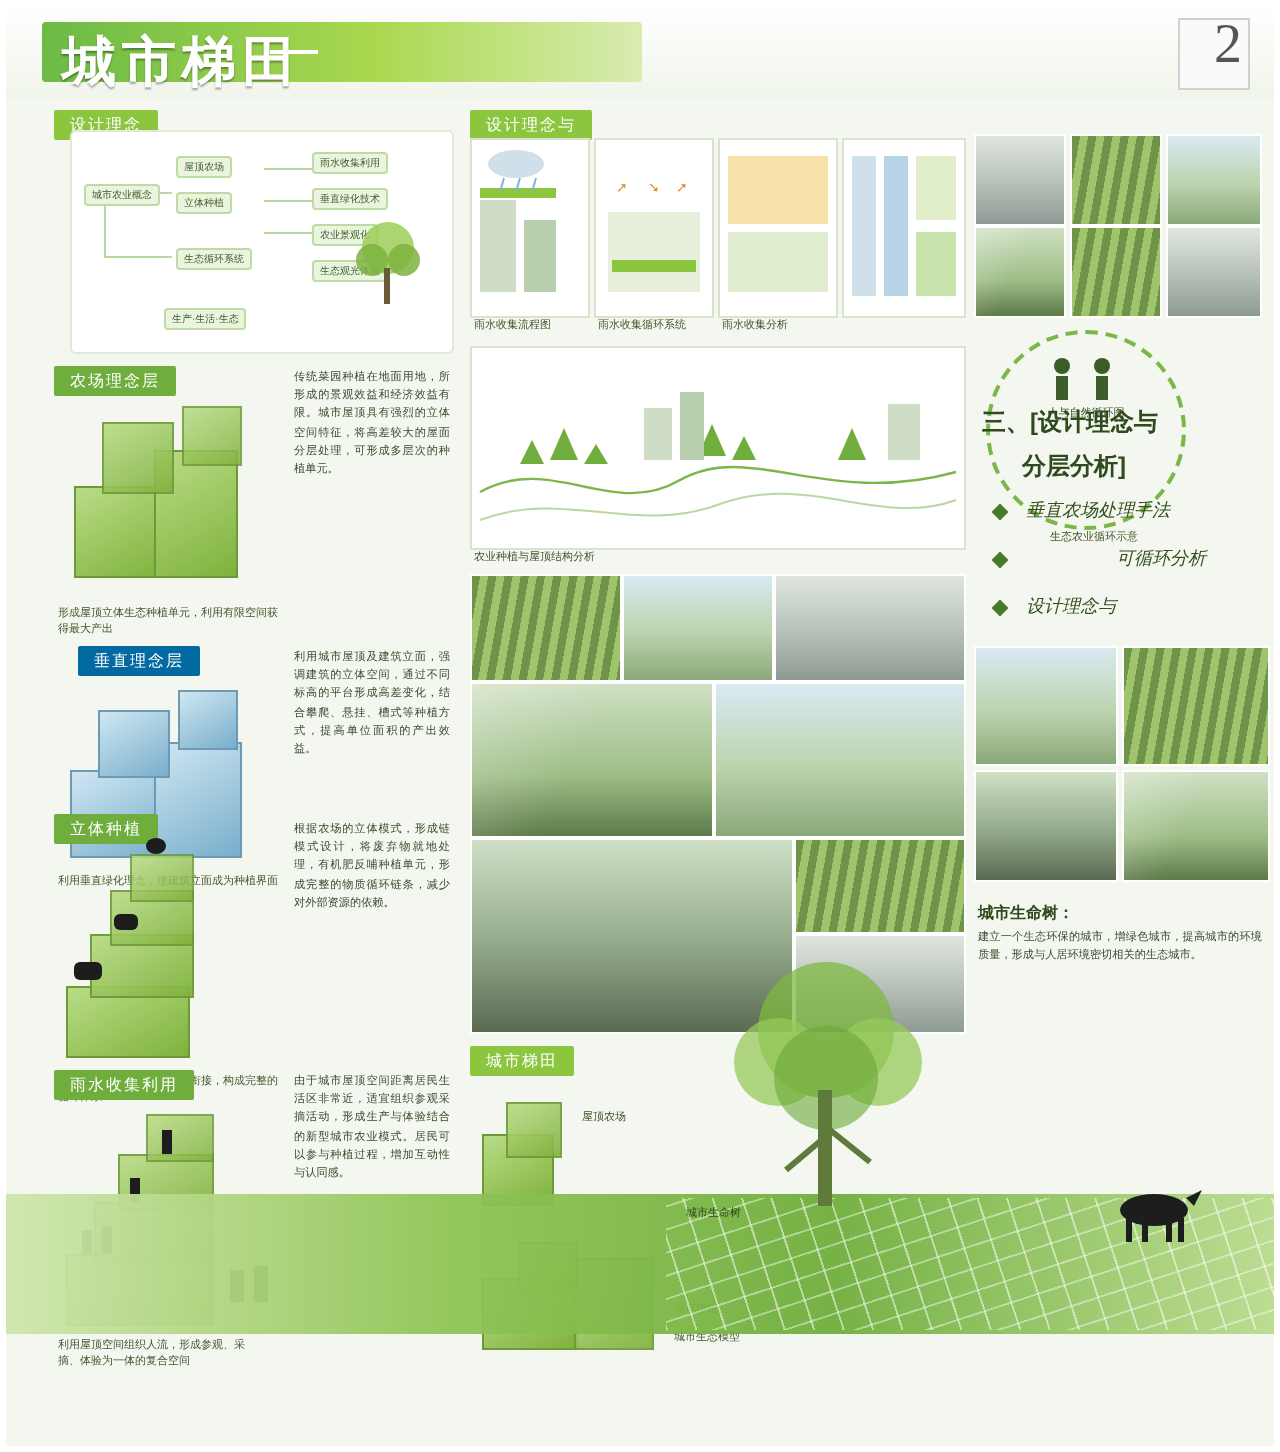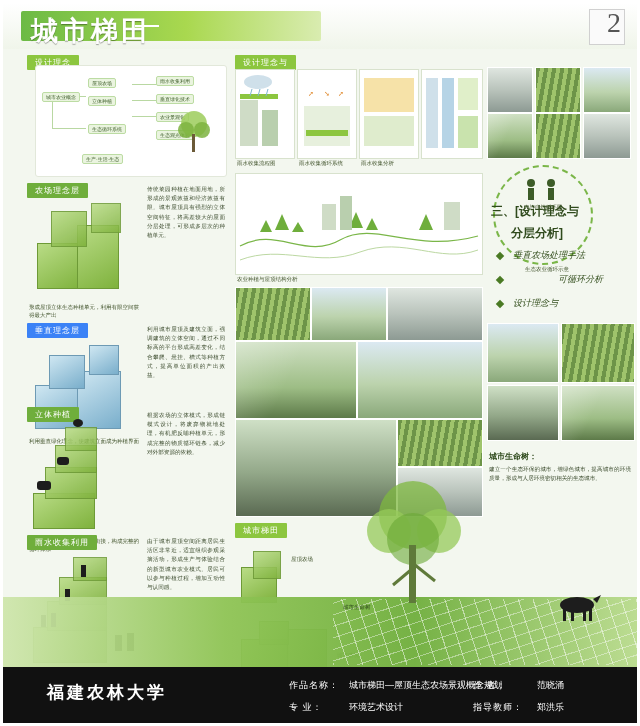--- a/index.html
+++ b/index.html
@@ -181,21 +181,21 @@
     <div class="sec-tab" style="left:16px;top:128px;background:#6fae3c;">农场理念层</div>
     <div style="position:absolute;left:18px;top:142px;width:110px;height:104px;">
       <div class="cube" style="left:8px;top:46px;width:44px;height:44px;"></div>
       <div class="cube" style="left:48px;top:28px;width:40px;height:62px;"></div>
       <div class="cube" style="left:22px;top:14px;width:34px;height:34px;opacity:.9;"></div>
       <div class="cube" style="left:62px;top:6px;width:28px;height:28px;opacity:.85;"></div>
     </div>
     <div class="cap" style="left:18px;top:248px;width:112px;">形成屋顶立体生态种植单元，利用有限空间获得最大产出</div>
     <div class="body-text" style="left:136px;top:130px;width:78px;">传统菜园种植在地面用地，所形成的景观效益和经济效益有限。城市屋顶具有强烈的立体空间特征，将高差较大的屋面分层处理，可形成多层次的种植单元。</div>
 
-    <div class="sec-tab" style="left:16px;top:268px;background:#3b82f6;">垂直理念层</div>
+    <div class="sec-tab" style="left:28px;top:268px;background:#0369a1;">垂直理念层</div>
     <div style="position:absolute;left:18px;top:282px;width:110px;height:98px;">
       <div class="cube cube-b" style="left:6px;top:48px;width:46px;height:42px;"></div>
       <div class="cube cube-b" style="left:48px;top:34px;width:42px;height:56px;"></div>
       <div class="cube cube-b" style="left:20px;top:18px;width:34px;height:32px;"></div>
       <div class="cube cube-b" style="left:60px;top:8px;width:28px;height:28px;"></div>
     </div>
     <div class="cap" style="left:18px;top:382px;width:112px;">利用垂直绿化理念，使建筑立面成为种植界面</div>
     <div class="body-text" style="left:136px;top:270px;width:78px;">利用城市屋顶及建筑立面，强调建筑的立体空间，通过不同标高的平台形成高差变化，结合攀爬、悬挂、槽式等种植方式，提高单位面积的产出效益。</div>
 
     <div class="sec-tab" style="left:16px;top:352px;background:#6fae3c;">立体种植</div>
@@ -367,25 +367,14 @@
 
   <svg style="position:absolute;left:548px;top:588px;width:52px;height:34px;" viewBox="0 0 52 34">
     <ellipse cx="26" cy="14" rx="17" ry="8" fill="#1d1d1d"></ellipse>
     <rect x="12" y="18" width="3" height="12" fill="#1d1d1d"></rect>
     <rect x="20" y="18" width="3" height="12" fill="#1d1d1d"></rect>
     <rect x="32" y="18" width="3" height="12" fill="#1d1d1d"></rect>
     <rect x="38" y="18" width="3" height="12" fill="#1d1d1d"></rect>
     <path d="M42 8 L50 4 L46 12 Z" fill="#1d1d1d"></path>
   </svg>
 
-  <div class="footer">
-    <div class="footer-uni">福建农林大学</div>
-    <div class="f-lbl" style="left:286px;top:12px;">作品名称：</div>
-    <div class="f-val" style="left:346px;top:12px;">城市梯田—屋顶生态农场景观概念规划</div>
-    <div class="f-lbl" style="left:286px;top:34px;">专    业：</div>
-    <div class="f-val" style="left:346px;top:34px;">环境艺术设计</div>
-    <div class="f-lbl" style="left:470px;top:12px;">作    者：</div>
-    <div class="f-val" style="left:534px;top:12px;">范晓涌</div>
-    <div class="f-lbl" style="left:470px;top:34px;">指导教师：</div>
-    <div class="f-val" style="left:534px;top:34px;">郑洪乐</div>
-  </div>
 
 </div>
 
 </body></html>

